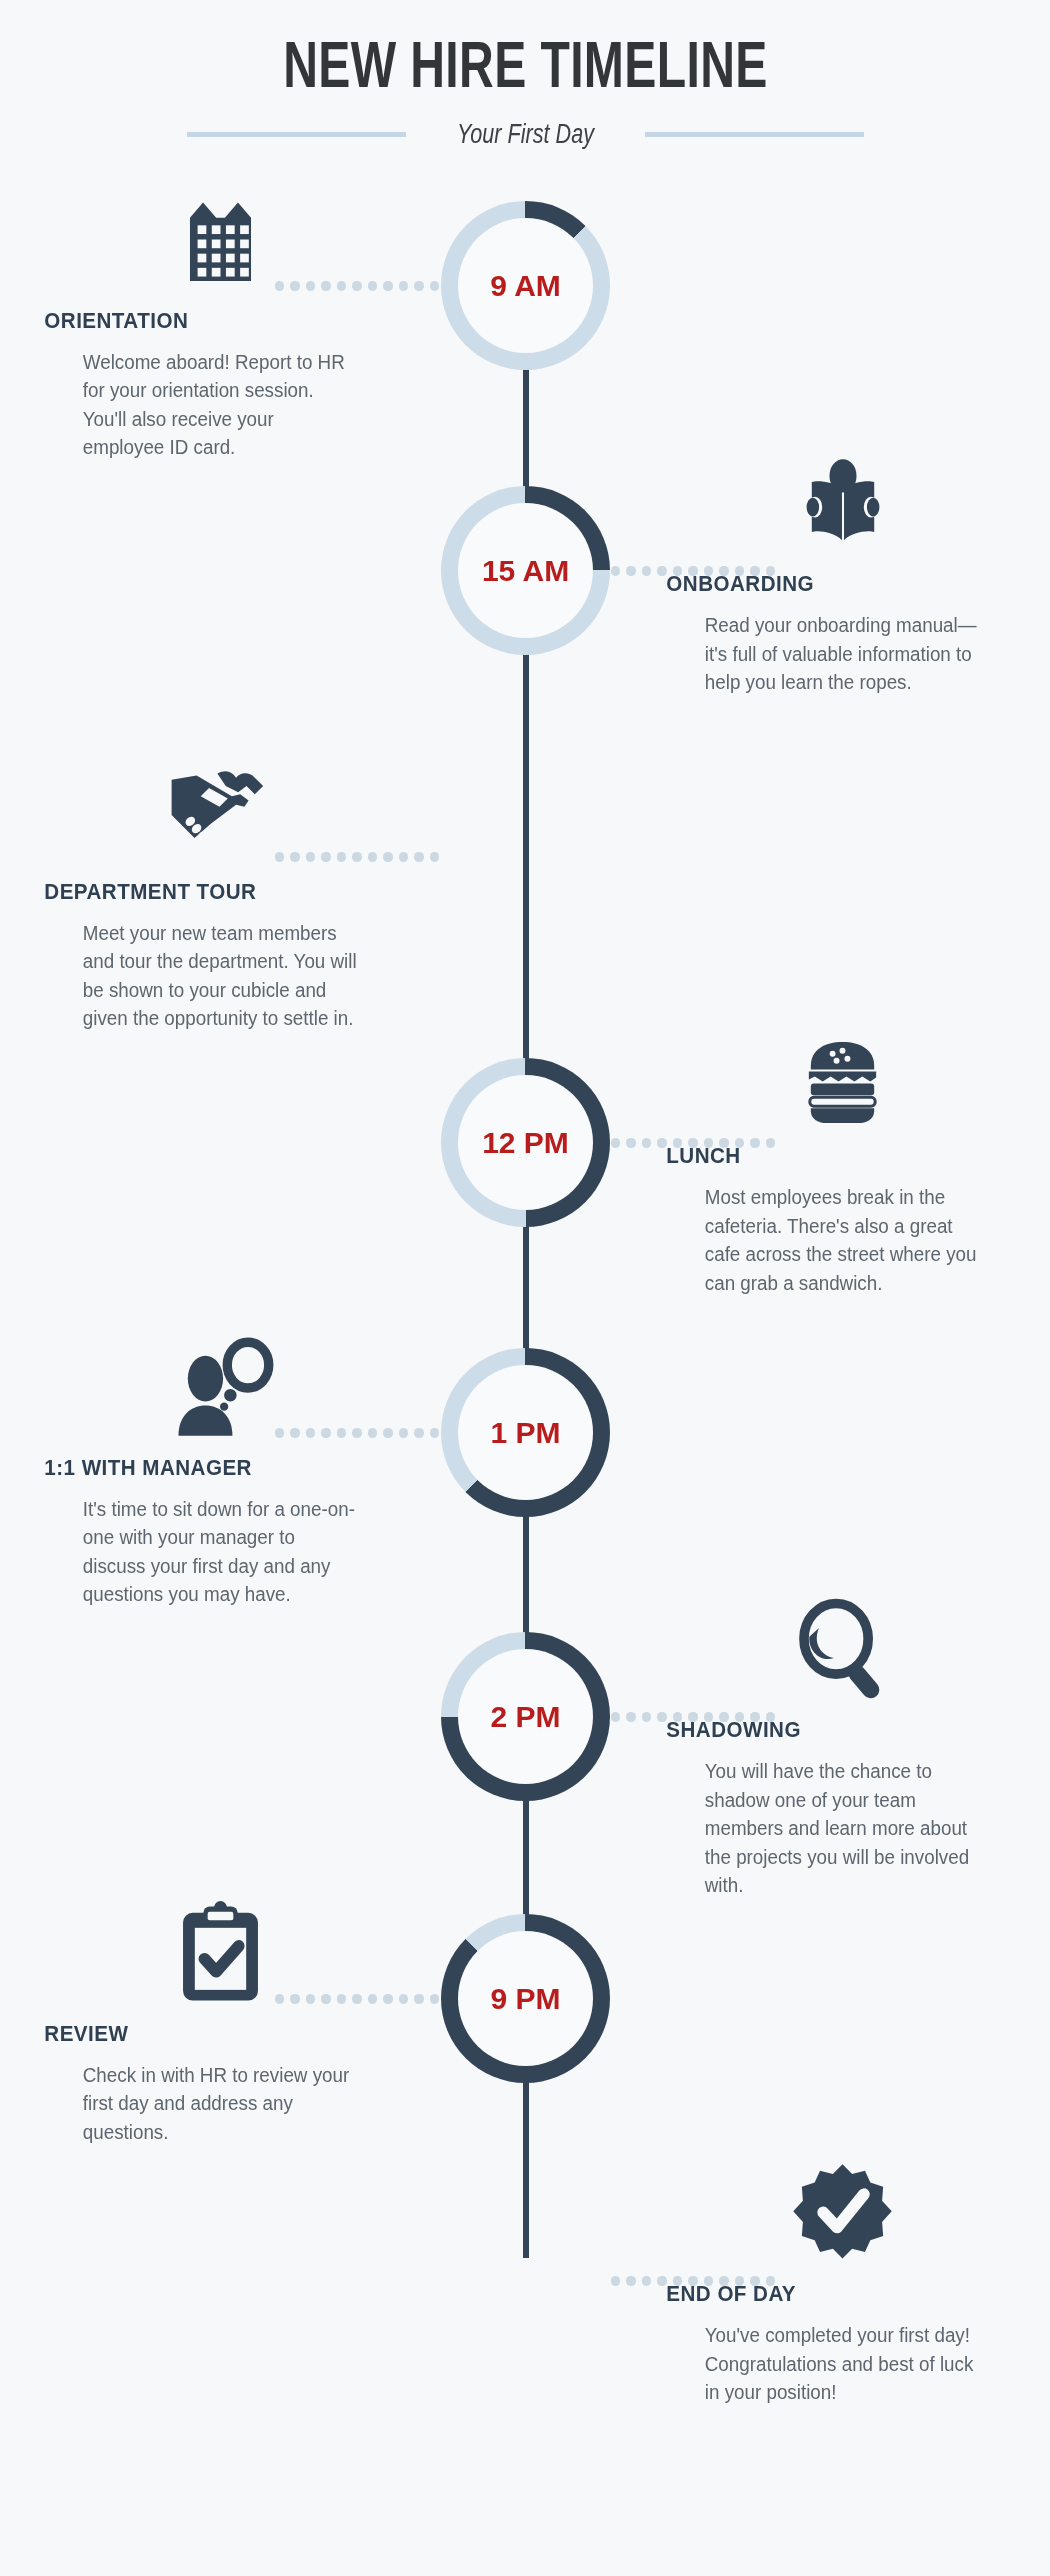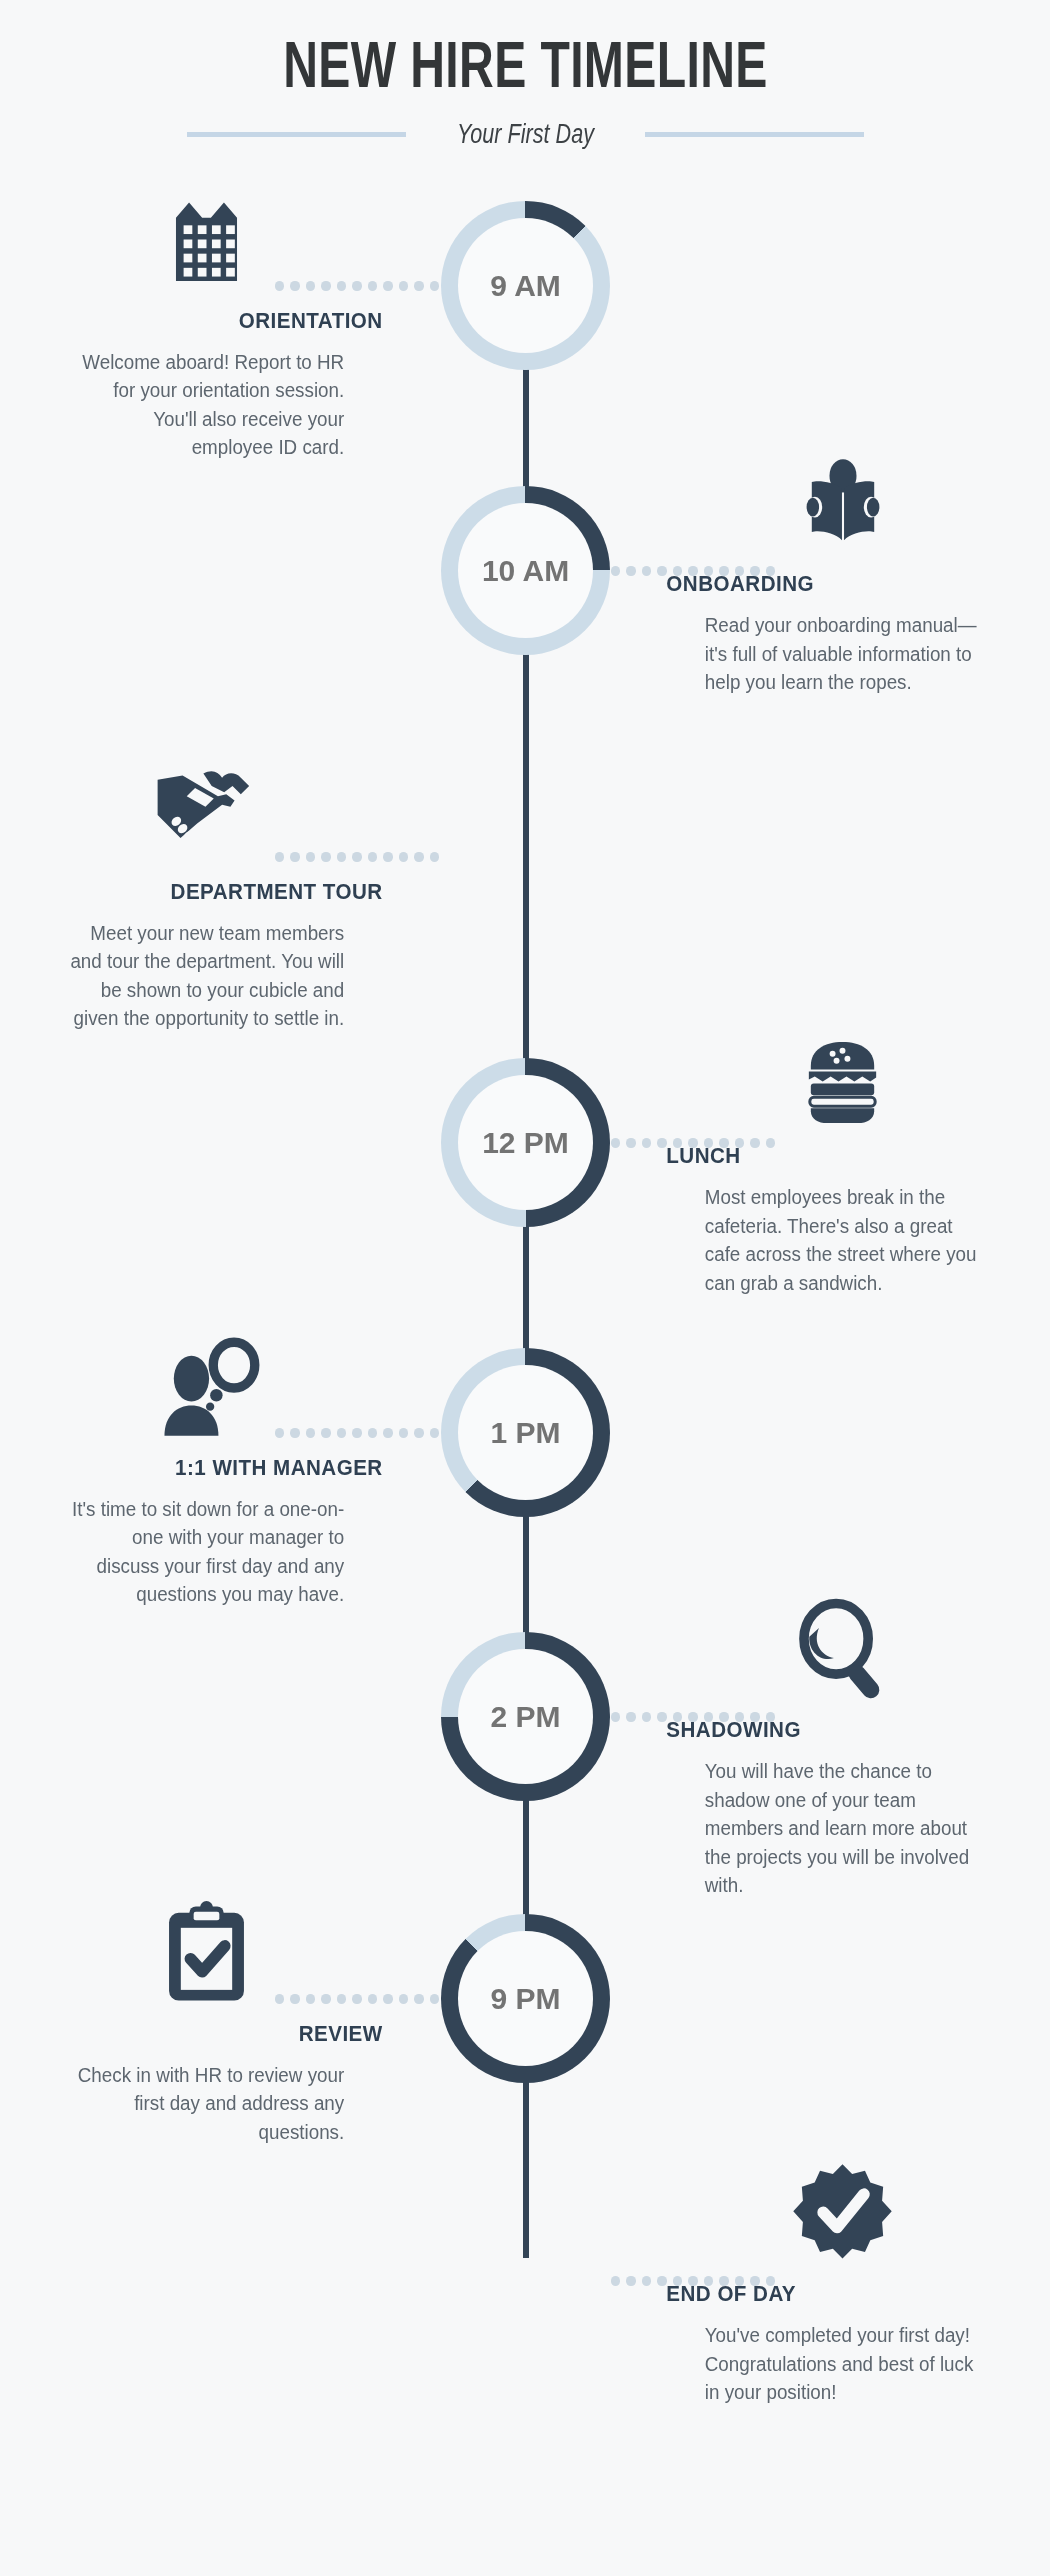--- a/index.html
+++ b/index.html
@@ -52,29 +52,29 @@
     border-radius:50%;
   }
   .ring-inner{
     position:absolute; left:17px; top:17px;
     width:135px; height:135px;
     border-radius:50%;
     background:#f9fafb;
     display:flex; align-items:center; justify-content:center;
   }
   .time-label{
-    font-size:30px; font-weight:bold; color:#737373;
+    font-size:30px; font-weight:bold; color:#b91c1c;
     letter-spacing:0px; white-space:nowrap;
   }
 
   
   .side{
     position:absolute; width:383px;
   }
-  .side.left{ left:15px; text-align:right; }
+  .side.left{ left:29px; text-align:left; }
   .side.right{ left:651px; }
 
   .icon-box{
     width:383px; height:109px;
     display:flex; align-items:flex-end; justify-content:center;
   }
   .icon-box svg{ display:block; }
 
   .item-title{
     margin-top:14.2px;
@@ -162,21 +162,21 @@
   </svg>
         </div>
         <div class="item-title">ORIENTATION</div>
         <div class="item-desc">Welcome aboard! Report to HR for your orientation session. You'll also receive your employee ID card.</div>
       </div>
     </div>
     <div class="row" style="top: 486px; height: 285px;">
       <div class="circle-wrap">
         <div class="ring" style="background: conic-gradient(rgb(51, 68, 86) 0deg, rgb(51, 68, 86) 90deg, rgb(204, 220, 232) 90deg, rgb(204, 220, 232) 360deg);">
           <div class="ring-inner">
-            <span class="time-label">10 AM</span>
+            <span class="time-label">15 AM</span>
           </div>
         </div>
       </div>
       <div class="dots to-left" style="top: 79px;">
         <i></i>
         <i></i>
         <i></i>
         <i></i>
         <i></i>
         <i></i>

